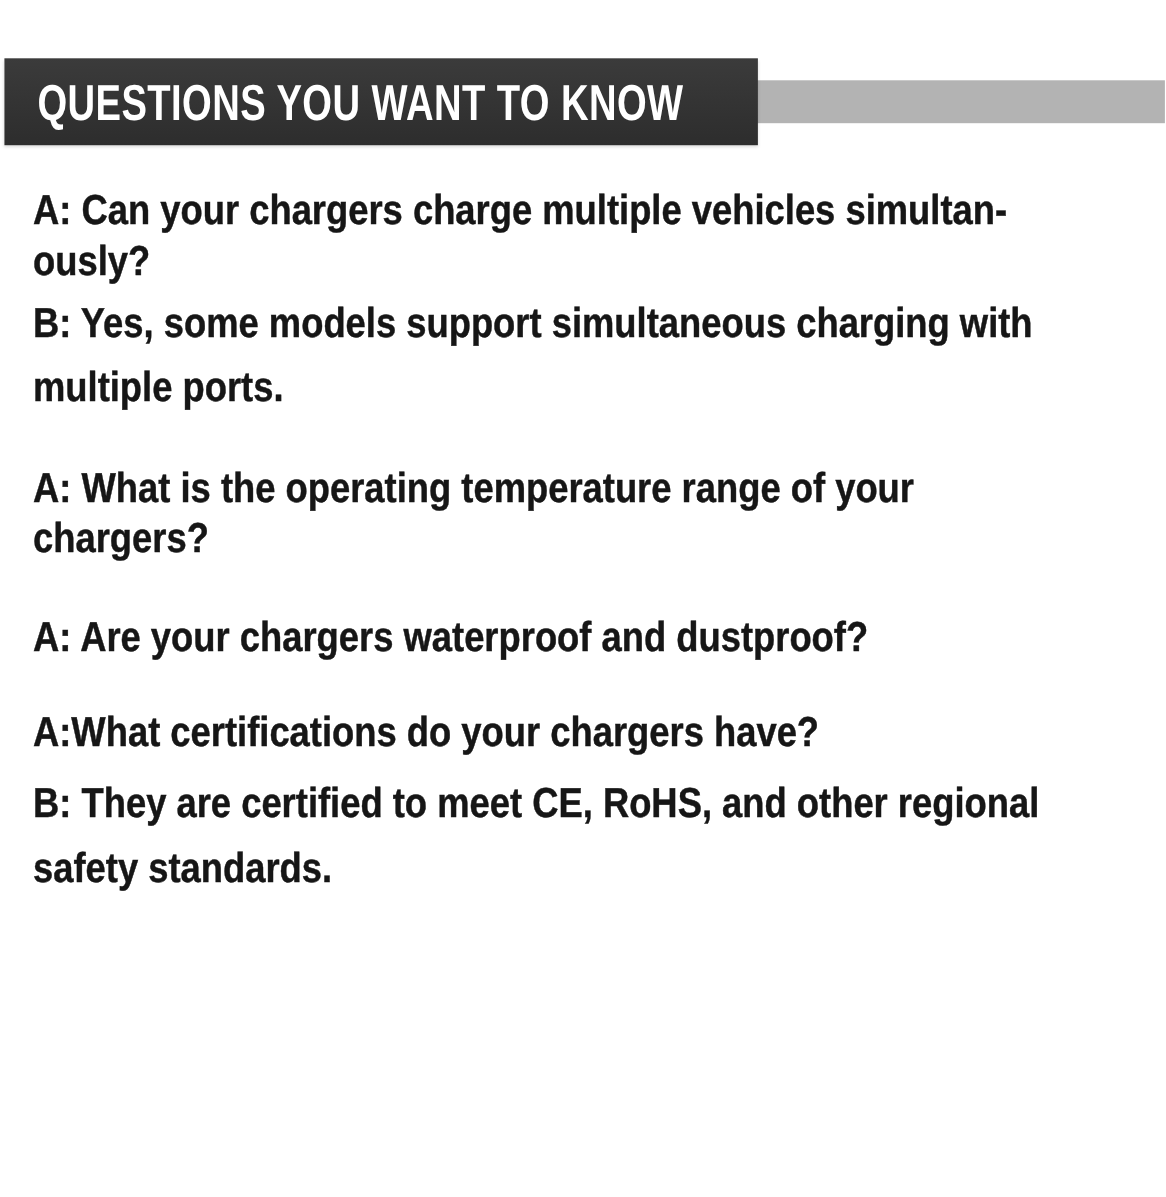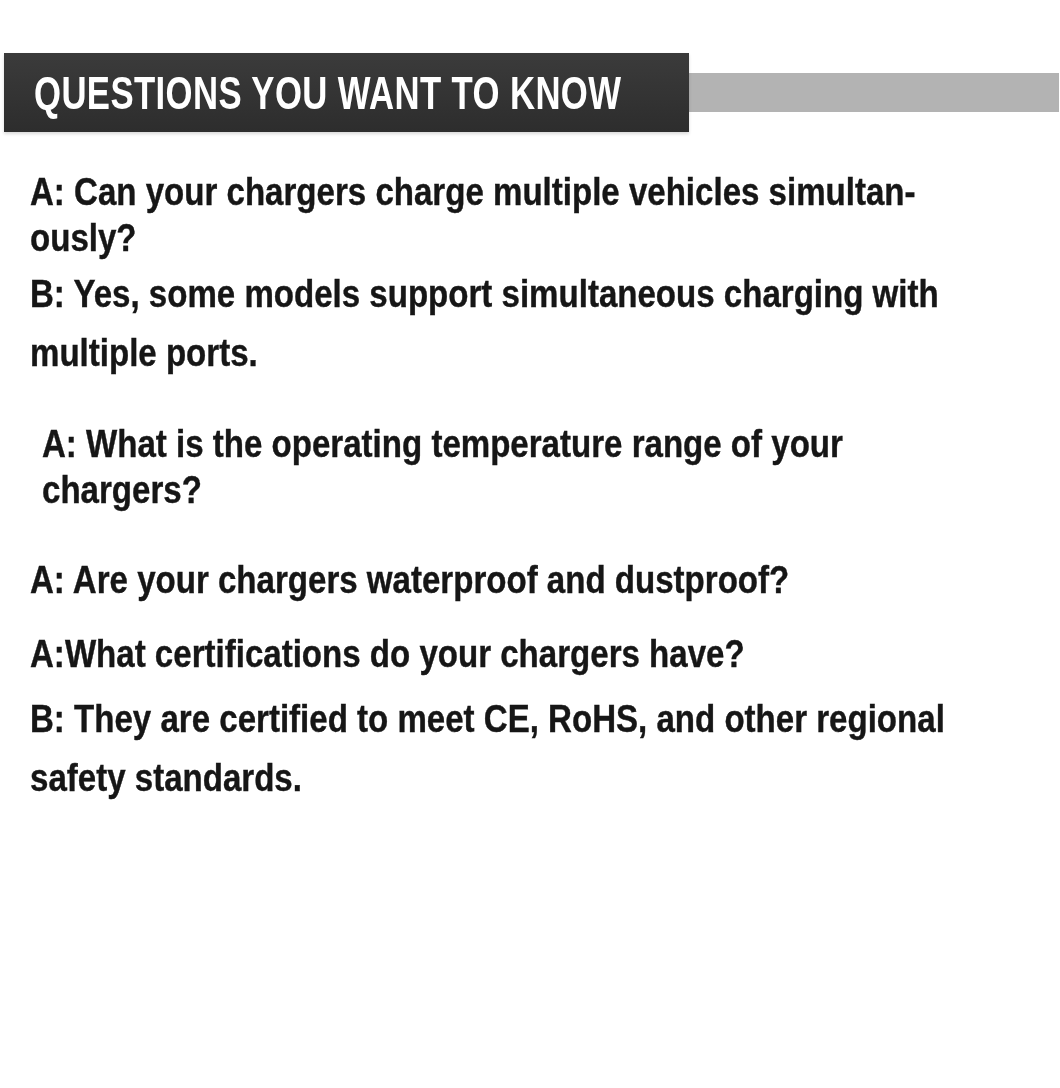--- a/index.html
+++ b/index.html
@@ -47,25 +47,25 @@
     white-space: pre;
     transform: scaleX(0.87);
     transform-origin: 0 50%;
     -webkit-text-stroke: 0.4px #161616;
   }
   .q-line { font-size: 38px; line-height: 46px; }
   .a-line { font-size: 38px; line-height: 59px; }
 
   .faq-item:nth-child(1) { margin-top: 37px; }
   .faq-item:nth-child(1) .answer { margin-top: 4px; }
-  .faq-item:nth-child(2) { margin-top: 38px; margin-left: 12px; }
+  .faq-item:nth-child(2) { margin-top: 38px; }
   .faq-item:nth-child(2) .answer { margin-top: 14px; }
   .faq-item:nth-child(3) { margin-top: 44px; }
   .faq-item:nth-child(3) .answer { margin-top: 16px; }
-  .faq-item:nth-child(4) { margin-top: 28px; }
+  .faq-item:nth-child(4) { margin-top: 40px; }
   .faq-item:nth-child(4) .answer { margin-top: 13px; }
 </style>
 </head>
 <body>
 
 <div class="page">
 
   <div class="banner-row">
     <div class="banner">
       <div class="banner-title">QUESTIONS YOU WANT TO KNOW</div>

